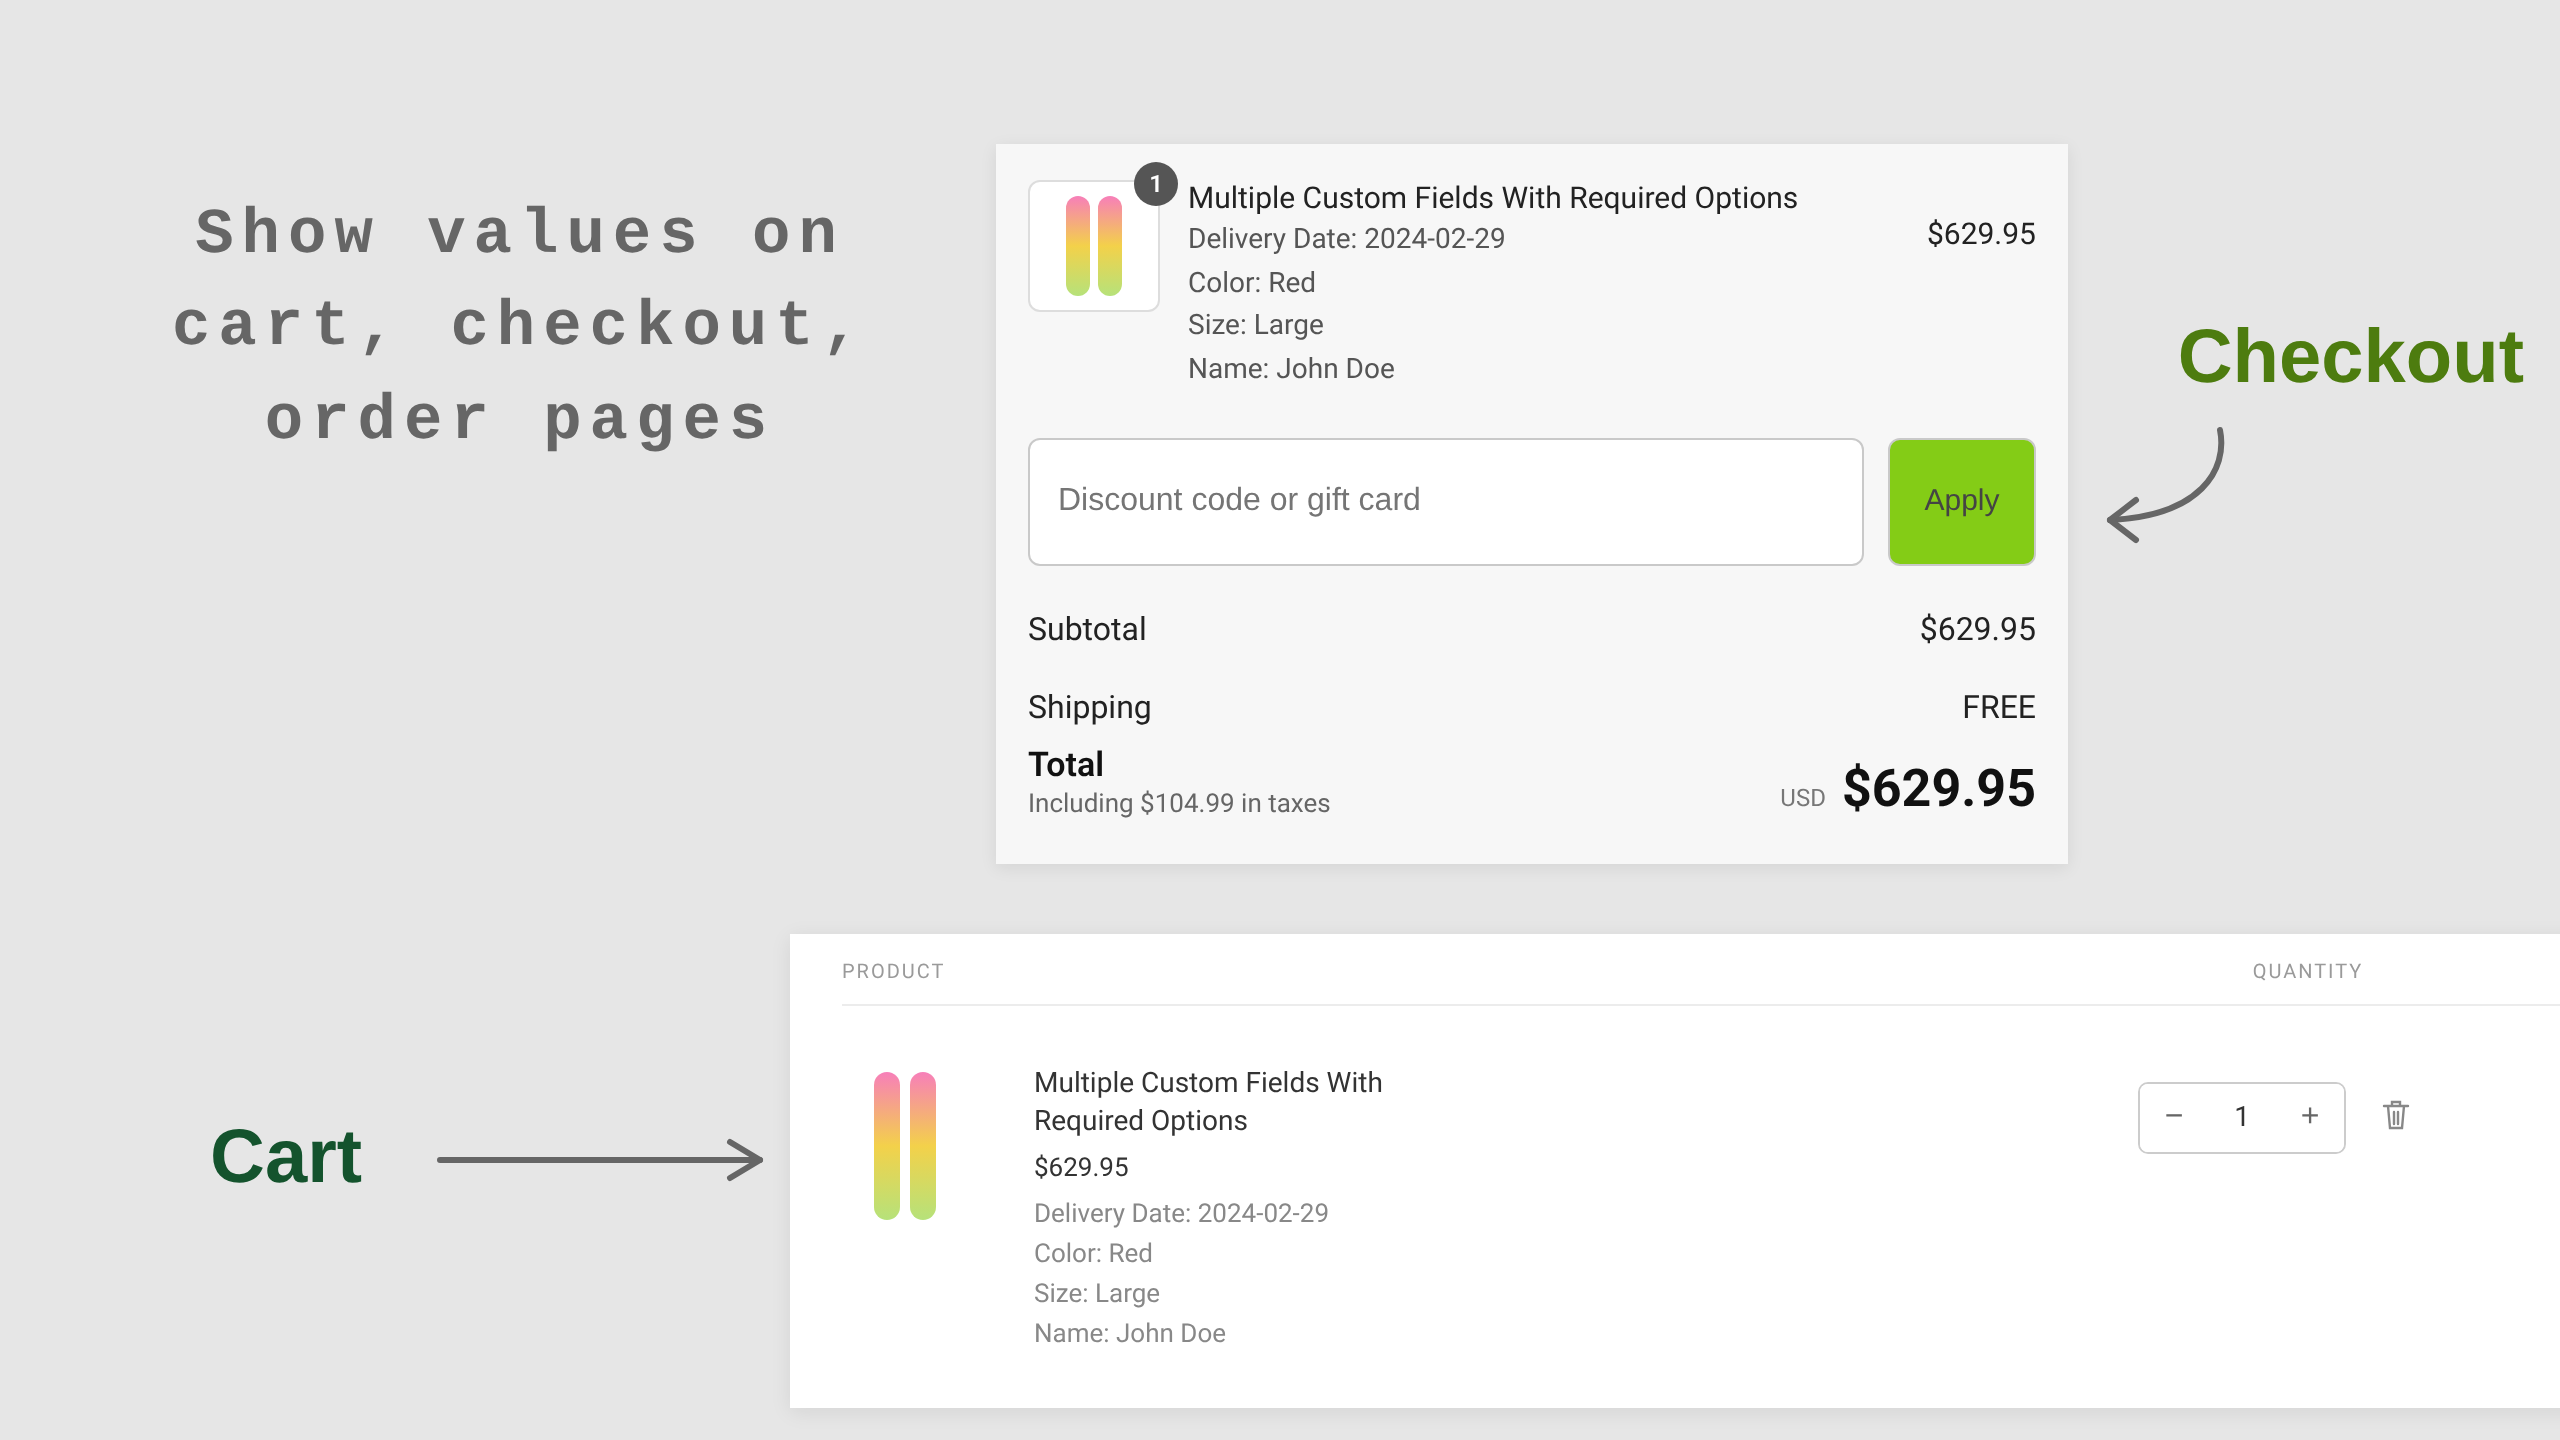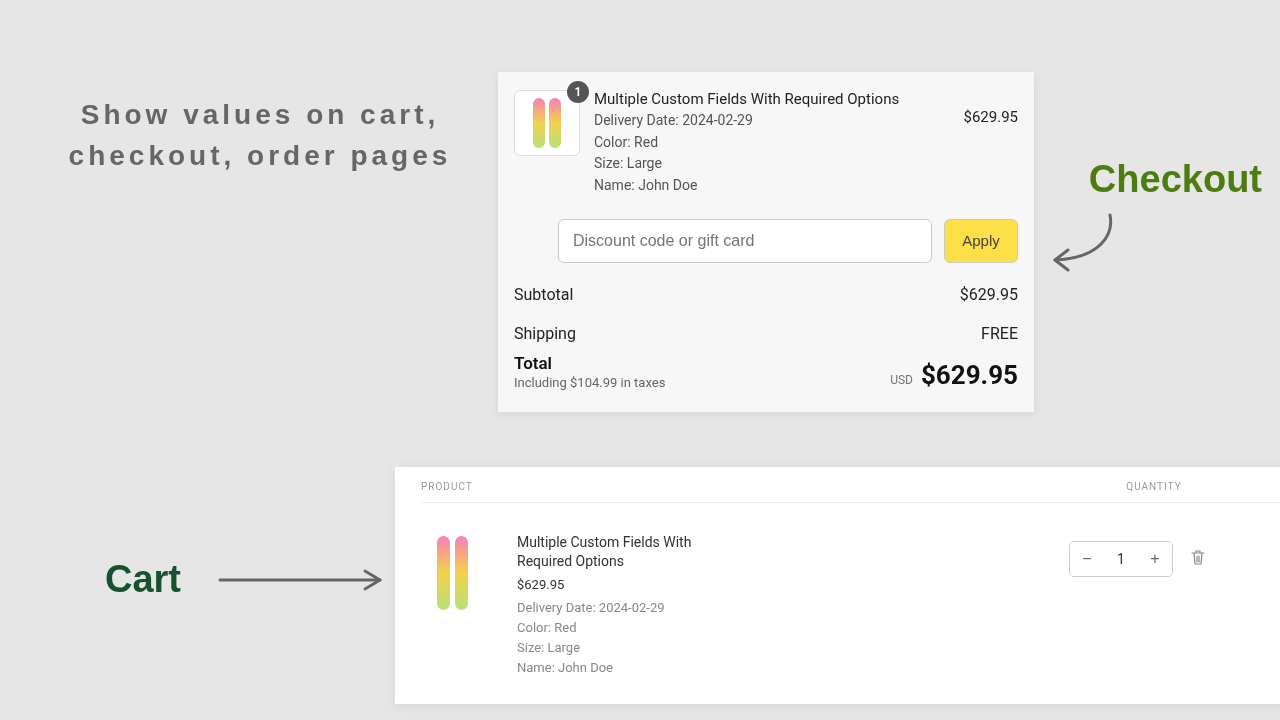--- a/index.html
+++ b/index.html
@@ -9,22 +9,22 @@
     background: #e6e6e6;
     font-family: -apple-system, BlinkMacSystemFont, "Segoe UI", Roboto, sans-serif;
     position: relative;
     overflow: hidden;
   }
   .heading {
     position: absolute;
     left: 30px;
     top: 95px;
     width: 460px;
-    font-family: Liberation Sans, sans-serif;
-    font-size: 28px;
+    font-family: Liberation Mono, monospace;
+    font-size: 32px;
     font-weight: 700;
     color: #666;
     letter-spacing: 4px;
     line-height: 1.45;
     text-align: center;
   }
   .checkout-label {
     position: absolute;
     right: 18px;
     top: 158px;
@@ -94,34 +94,33 @@
     justify-content: center;
   }
   .co-info { flex: 1; }
   .co-title { font-size: 15px; color: #222; margin-bottom: 2px; }
   .co-meta { font-size: 14px; color: #555; line-height: 1.55; }
   .co-price { font-size: 15px; color: #222; padding-top: 18px; }
 
   .co-discount { display: flex; gap: 12px; margin-top: 22px; margin-bottom: 22px; }
   .co-discount input {
     flex: 1;
-    height: 44px;
+    height: 64px;
     border: 1px solid #c9c9c9;
     border-radius: 6px;
     padding: 0 14px;
     font-size: 16px;
     color: #701a75;
     background: #fff;
-    margin-left: 44px;
   }
   .co-apply {
     width: 74px;
     border: 1px solid #c9c9c9;
     border-radius: 6px;
-    background: #fde047;
+    background: #84cc16;
     font-size: 15px;
     color: #444;
     cursor: pointer;
   }
 
   .co-line { display: flex; justify-content: space-between; font-size: 16px; color: #222; margin-top: 20px; }
   .co-total-row { display: flex; justify-content: space-between; align-items: flex-end; margin-top: 10px; }
   .co-total-left .t-main { font-size: 17px; font-weight: 600; color: #111; }
   .co-total-left .t-sub  { font-size: 13px; color: #666; margin-top: 2px; text-align: right; }
   .co-total-right { display: flex; align-items: baseline; gap: 8px; justify-content: center; }

